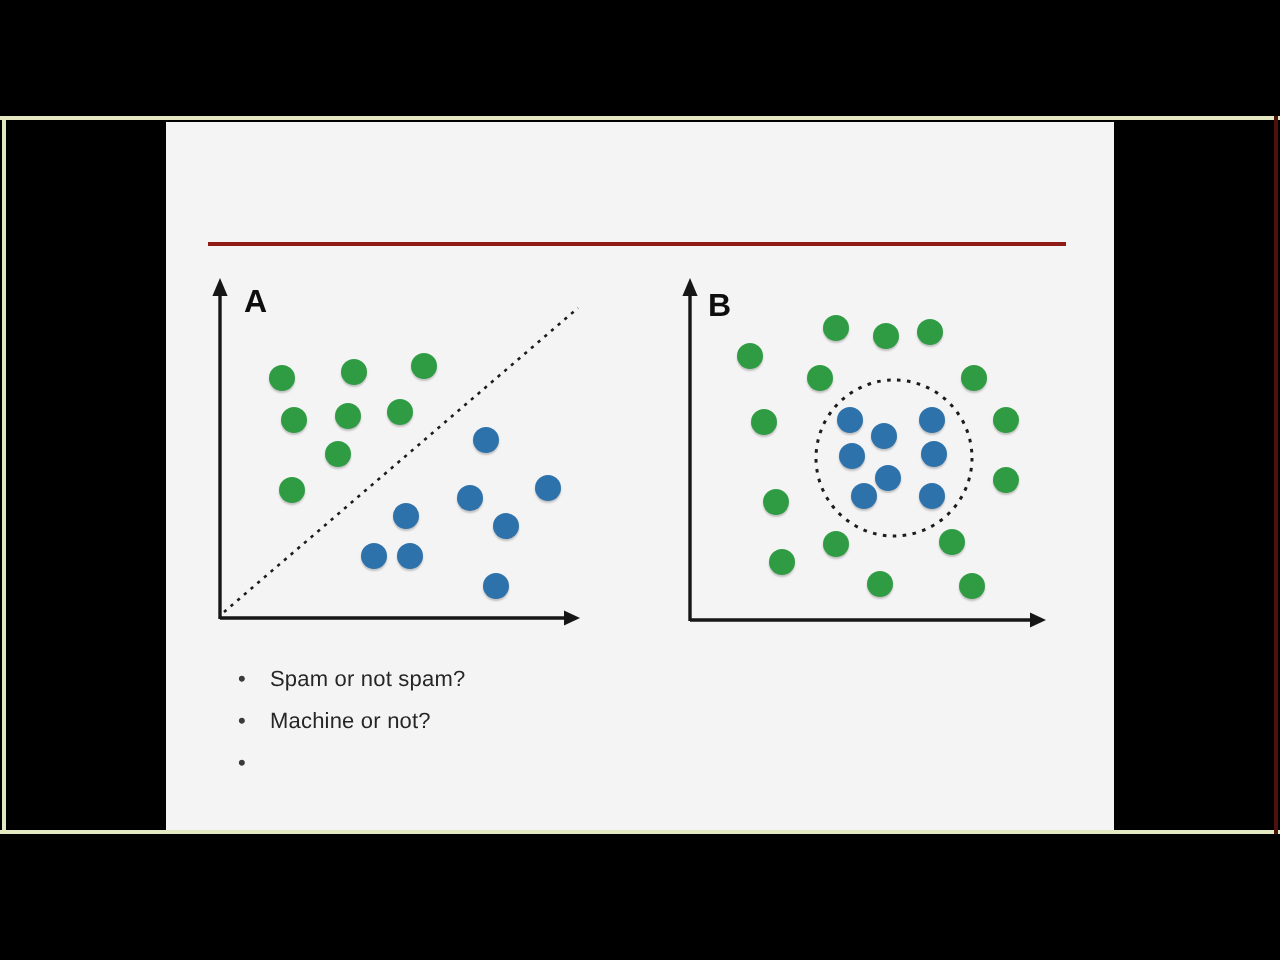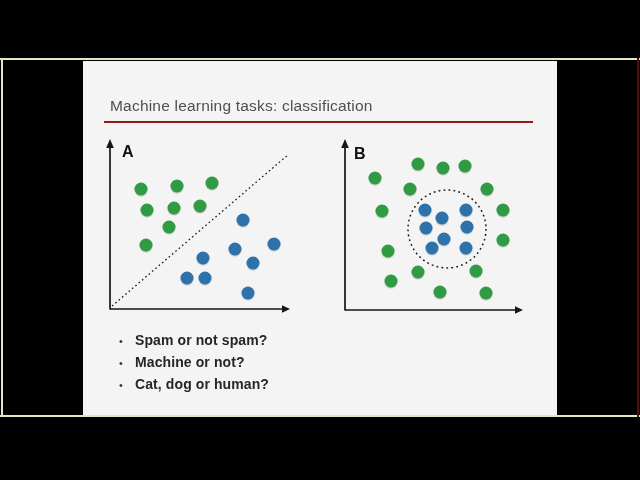--- a/index.html
+++ b/index.html
@@ -26,35 +26,34 @@
   .diagram.a .diagram-label{left:22px;top:5px;}
   .diagram.b .diagram-label{left:14px;top:7px;}
   .dot-layer{position:absolute;left:0;top:0;width:100%;height:100%;}
   .dot{position:absolute;width:13px;height:13px;border-radius:50%;
        transform:translate(-50%,-50%);box-shadow:0 1px 1px rgba(40,40,40,.25);}
   .dot.green{background:var(--green,#2f9c44);}
   .dot.blue{background:var(--blue,#2d72ab);}
   .bullets{position:absolute;left:36px;top:272px;width:230px;list-style:none;margin:0;padding:0;}
   .bullet-row{display:flex;align-items:baseline;margin:0 0 7px 0;line-height:14px;}
   .bullet-glyph{width:16px;font-size:11px;color:#3a3a3a;flex:0 0 16px;}
-  .bullet-text{font-size:14px;color:#262626;letter-spacing:.1px;font-weight:bold;}
+  .bullet-text{font-size:11px;color:#262626;letter-spacing:.1px;}
 </style>
 </head>
 <body>
 
 <div class="stage">
 
   <div class="hline top"></div>
   <div class="hline bottom"></div>
   <div class="vline left"></div>
   <div class="vline right"></div>
 
   <div class="slide">
 
-    <div class="slide-title">Machine learning tasks: classification</div>
     <div class="title-underline"></div>
 
     <div class="diagram a">
       <svg width="200" height="178" viewBox="0 0 200 178">
         <line x1="10" y1="7" x2="10" y2="171.5" stroke="#161616" stroke-width="1.7"></line>
         <polygon points="10,1 6.2,10 13.8,10" fill="#161616"></polygon>
         <line x1="10" y1="171" x2="183" y2="171" stroke="#161616" stroke-width="1.7"></line>
         <polygon points="190,171 182,167.2 182,174.8" fill="#161616"></polygon>
         <line x1="12" y1="168" x2="189" y2="16" stroke="#1c1c1c" stroke-width="1.3" stroke-dasharray="1.6 2.8"></line>
       </svg>
@@ -119,18 +118,17 @@
       <li class="bullet-row">
         <span class="bullet-glyph">•</span>
         <span class="bullet-text">Spam or not spam?</span>
       </li>
       <li class="bullet-row">
         <span class="bullet-glyph">•</span>
         <span class="bullet-text">Machine or not?</span>
       </li>
       <li class="bullet-row">
         <span class="bullet-glyph">•</span>
-        <span class="bullet-text">Cat, dog or human?</span>
       </li>
     </ul>
 
   </div>
 </div>
 
 </body></html>

